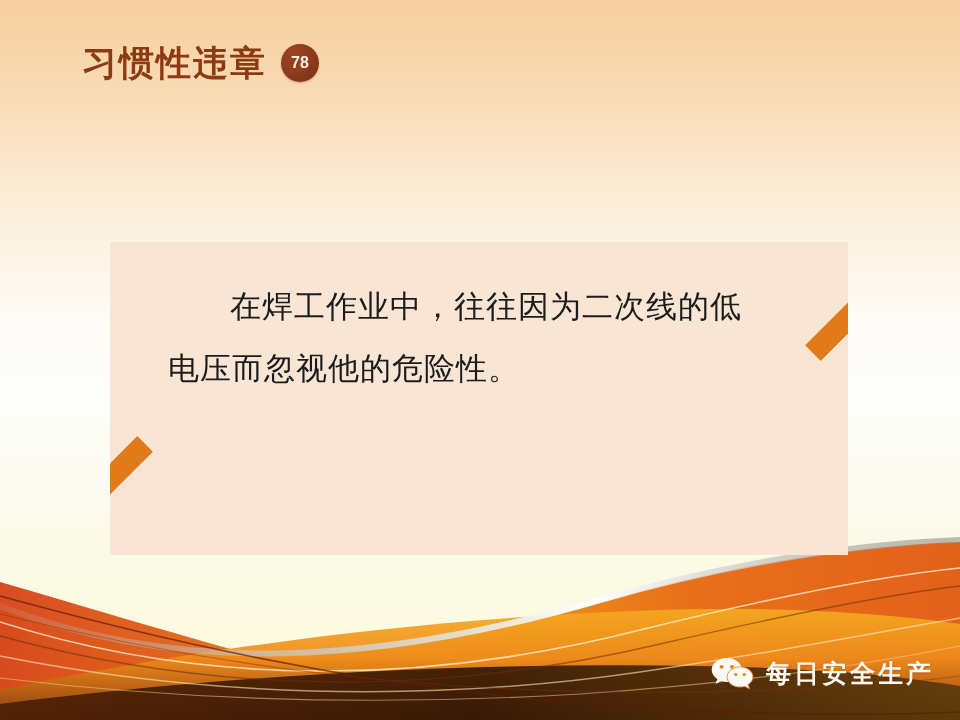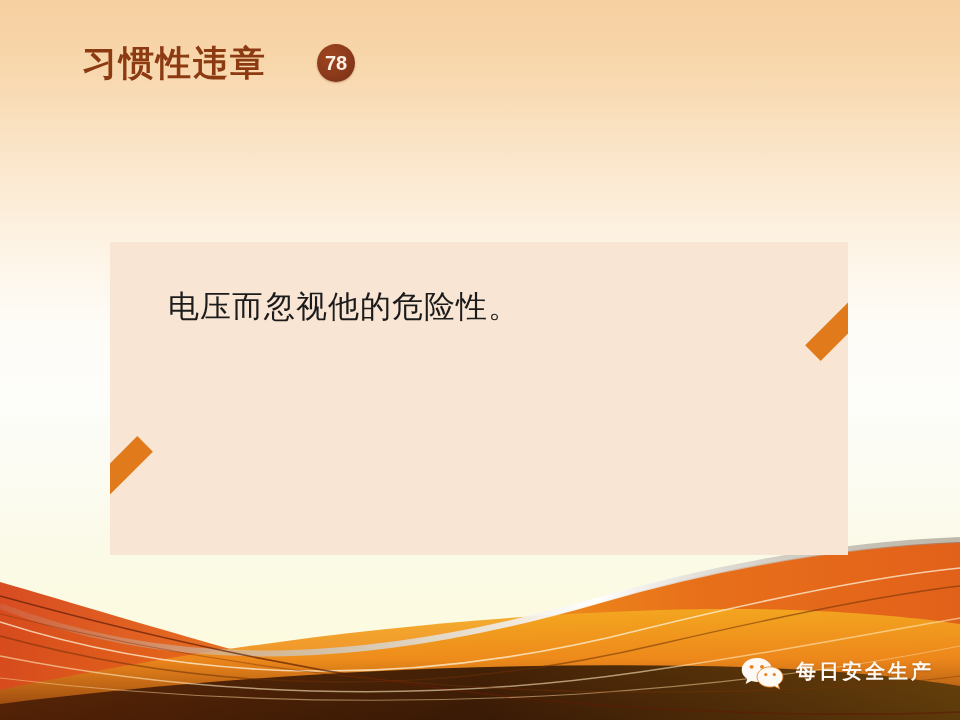--- a/index.html
+++ b/index.html
@@ -58,28 +58,27 @@
     white-space: nowrap;
     margin-left: 32px;
   }
   .title-badge {
     width: 38px;
     height: 38px;
     border-radius: 50%;
     background: radial-gradient(circle at 34% 30%, #9c4420 0%, #8b3a1b 55%, #772f14 100%);
     color: #fdf0e2;
     font-family: "Liberation Sans", "DejaVu Sans", sans-serif;
-    font-size: 20px;
+    font-size: 16px;
     font-weight: bold;
     display: flex;
     align-items: center;
     justify-content: center;
     line-height: 1;
     box-shadow: 0 1px 2px rgba(120,60,20,.35);
-    margin-left: 36px;
   }
 
   
   .headline-row {
     position: absolute;
     left: 68px;
     top: 140px;
     display: flex;
     align-items: center;
   }
@@ -150,22 +149,22 @@
     position: absolute;
     right: 26px;
     bottom: 30px;
     display: flex;
     align-items: center;
     gap: 12px;
     z-index: 5;
   }
   .wechat-icon { width: 44px; height: 34px; display: block; }
   .watermark-text {
-    font-family: Liberation Mono, monospace;
-    font-size: 20px;
+    font-family: Liberation Serif, serif;
+    font-size: 25px;
     font-weight: bold;
     color: #fdfaf4;
     letter-spacing: 3px;
     line-height: 1;
     text-shadow: 0 1px 2px rgba(120,50,10,.35);
     white-space: nowrap;
   }
 </style>
 </head>
 <body>
@@ -228,20 +227,21 @@
   <div class="title-row">
     <span class="title-text">习惯性违章</span>
     <span class="title-badge">78</span>
   </div>
 
 
   <div id="panel">
     <div class="stripe stripe-tr"></div>
     <div class="stripe stripe-bl"></div>
     <div class="panel-body">
+      <div class="panel-line indent">在焊工作业中，往往因为二次线的低</div>
       <div class="panel-line">电压而忽视他的危险性。</div>
     </div>
   </div>
 
   <div class="watermark">
     <svg class="wechat-icon" viewBox="0 0 46 36">
       <path d="M17.5 2 C8.6 2 1.5 7.7 1.5 14.6 C1.5 18.5 3.8 22 7.4 24.3
                L5.6 29.6 L11.6 26.6 C13.4 27.1 15.4 27.4 17.5 27.4
                C26.4 27.4 33.5 21.6 33.5 14.7 C33.5 7.7 26.4 2 17.5 2 Z" fill="#fdfaf5"></path>
       <circle cx="12" cy="11.5" r="2.1" fill="#e8811c"></circle>

